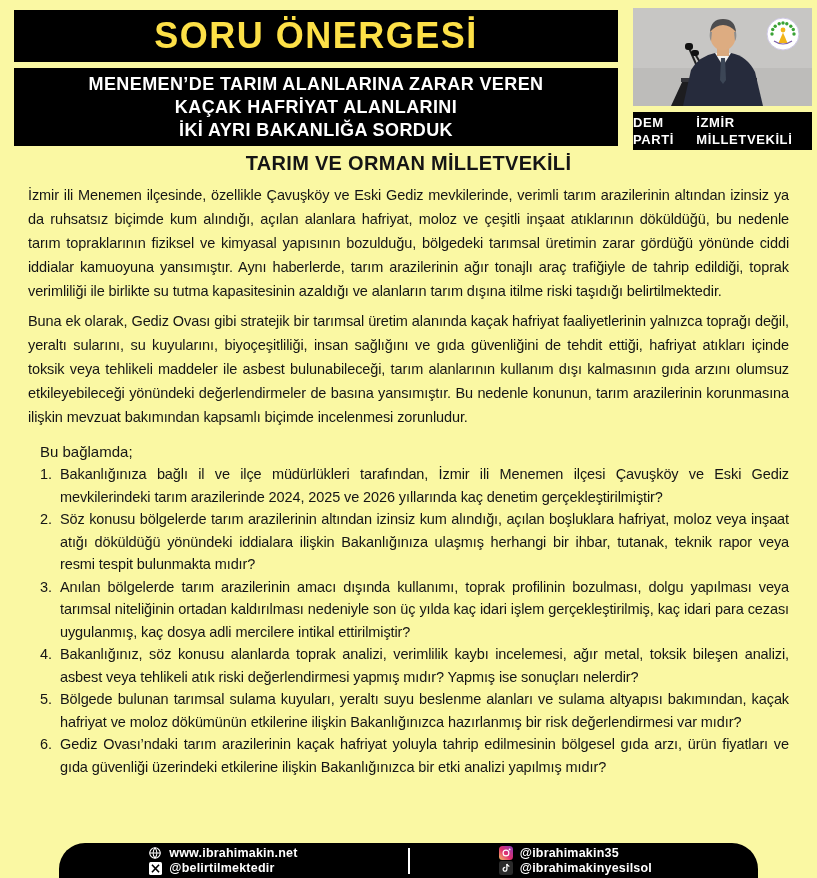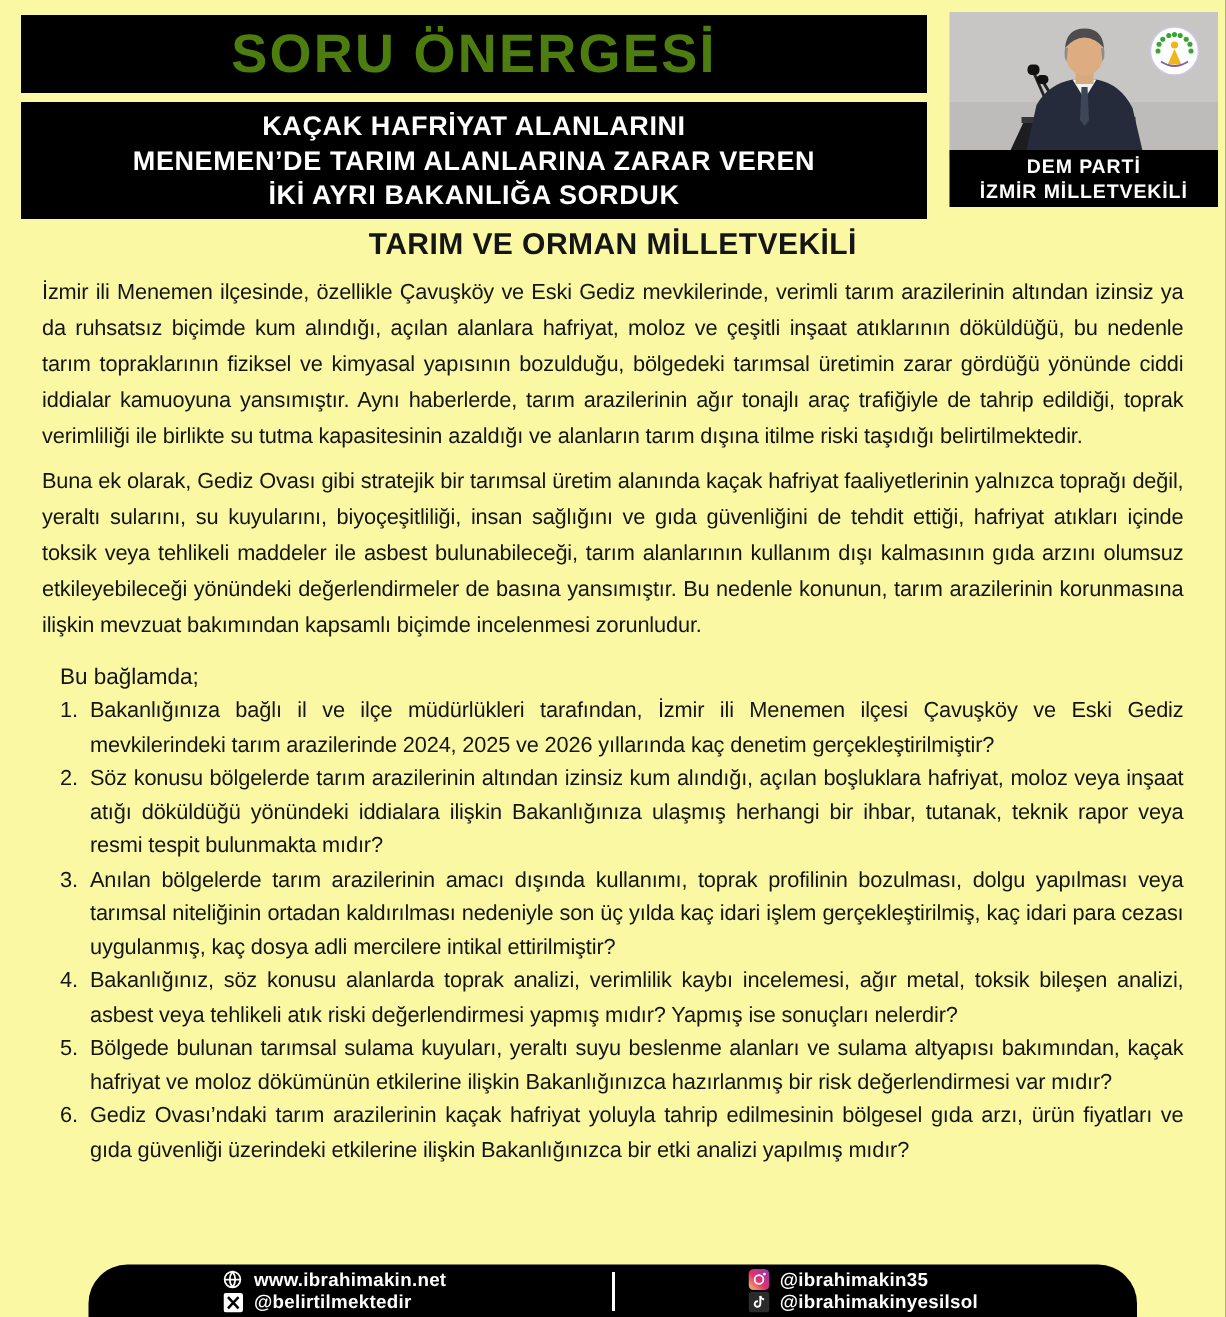--- a/index.html
+++ b/index.html
@@ -19,40 +19,40 @@
     font-family:"Liberation Sans",sans-serif;
     color:var(--body-text);
   }
   
   .header-bar{
     position:absolute;left:14px;top:10px;width:604px;height:52px;
     background:var(--panel-black);
     display:flex;align-items:center;justify-content:center;
   }
   .header-bar h1{
-    color:#4d7c0f;font-size:36px;font-weight:bold;letter-spacing:1.5px;text-align:right;
+    color:#fde047;font-size:36px;font-weight:bold;letter-spacing:1.5px;text-align:right;
   }
   .subtitle-box{
     position:absolute;left:14px;top:68px;width:604px;height:78px;
     background:var(--panel-black);
     display:flex;flex-direction:column;align-items:center;justify-content:center;
     gap:2px;
   }
   .subtitle-box span{
     color:var(--subtitle-text);font-size:18px;font-weight:bold;letter-spacing:.4px;
   }
   
   .photo{
     position:absolute;left:633px;top:8px;width:179px;height:98px;
     background:#c7c6c4;overflow:hidden;
   }
   .caption-box{
-    position:absolute;left:633px;top:100px;width:179px;height:38px;
-    background:var(--panel-black);
-    display:flex;flex-direction:column;align-items:center;justify-content:center;
+    position:absolute;left:633px;top:112px;width:179px;height:38px;
+    background:var(--panel-black);
+    display:flex;flex-direction:row;align-items:center;justify-content:center;
   }
   .caption-box span{color:#fff;font-size:13px;font-weight:bold;letter-spacing:.6px;line-height:17px;}
   
   .content{
     position:absolute;left:28px;right:28px;top:152px;
   }
   .recipient{
     text-align:center;font-size:20px;font-weight:bold;letter-spacing:.3px;
     margin-bottom:8px;
   }
@@ -85,22 +85,22 @@
 </style>
 </head>
 <body>
 
 <div class="page">
 
   <div class="header-bar">
     <h1>SORU ÖNERGESİ</h1>
   </div>
   <div class="subtitle-box">
+    <span>MENEMEN’DE TARIM ALANLARINA ZARAR VEREN</span>
     <span>KAÇAK HAFRİYAT ALANLARINI</span>
-    <span>MENEMEN’DE TARIM ALANLARINA ZARAR VEREN</span>
     <span>İKİ AYRI BAKANLIĞA SORDUK</span>
   </div>
 
   <div class="photo">
     <svg width="179" height="98" viewBox="0 0 179 98" xmlns="http://www.w3.org/2000/svg" aria-hidden="true">
       <rect width="179" height="98" fill="#c7c6c4"></rect>
       <rect y="60" width="179" height="38" fill="#bdbcba"></rect>
 
       <path d="M38 98 L50 72 L122 72 L128 98 Z" fill="#1d1d20"></path>
       <rect x="48" y="70" width="76" height="4" fill="#35353a"></rect>

